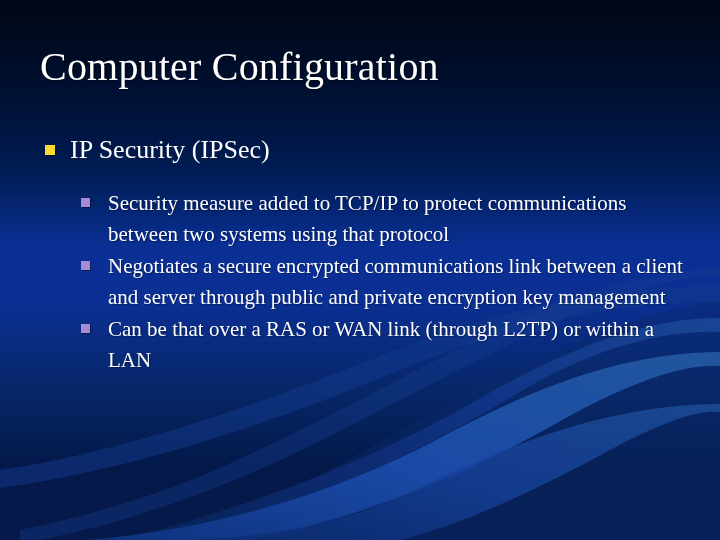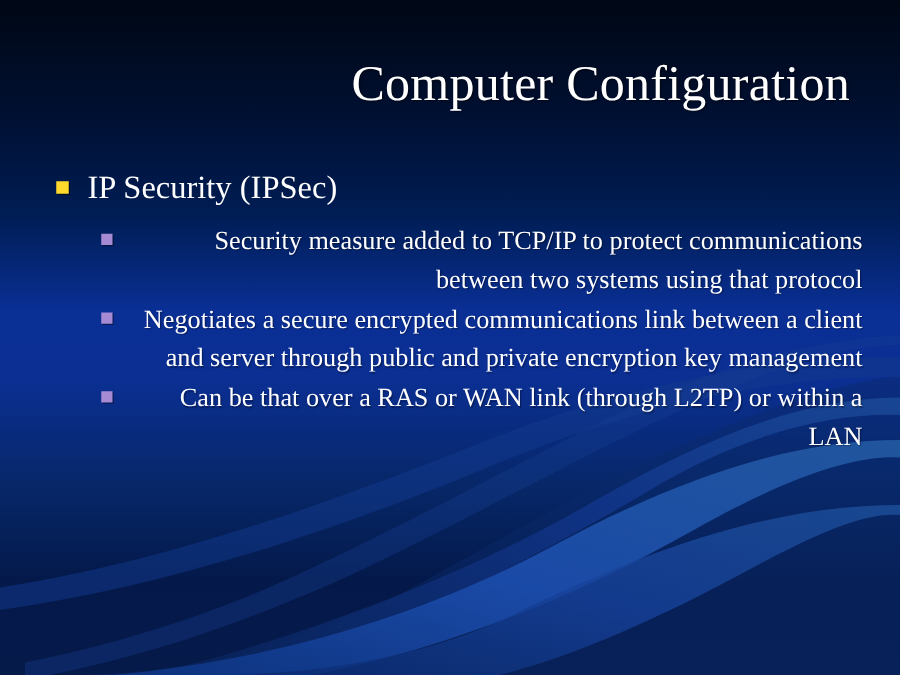--- a/index.html
+++ b/index.html
@@ -43,21 +43,21 @@
     width: 720px;
     height: 540px;
     display: block;
   }
   
   .title {
     position: absolute;
     left: 40px;
     top: 44px;
     width: 640px;
-    text-align: right;
+    text-align: left;
     color: #ffffff;
     font-size: 40px;
     line-height: 46px;
     font-weight: normal;
     letter-spacing: 0.2px;
     text-shadow: 1px 1px 2px rgba(0,0,0,0.55);
     white-space: nowrap;
   }
   
   .body-area {
@@ -65,21 +65,21 @@
     left: 40px;
     top: 134px;
     width: 650px;
   }
   .lvl1 {
     position: relative;
     padding-left: 30px;
     color: #ffffff;
     font-size: 26px;
     line-height: 32px;
-    margin-bottom: 11px;
+    margin-bottom: 22px;
   }
   .lvl1 .marker {
     position: absolute;
     left: 5px;
     top: 11px;
     width: 10px;
     height: 10px;
     background: #ffd92b;
     box-shadow: 1px 1px 0 rgba(0,0,0,0.5);
   }
@@ -100,21 +100,20 @@
     position: absolute;
     left: 41px;
     top: 10px;
     width: 9px;
     height: 9px;
     background: #a78ad4;
     box-shadow: 1px 1px 0 rgba(0,0,0,0.4);
   }
   .lvl2-text {
     display: block;
-    text-align: right;
   }
 </style>
 </head>
 <body>
 
 <div id="slide">
 
   <div class="bg-gradient"></div>
 
   <div class="bg-swoosh-layer">

